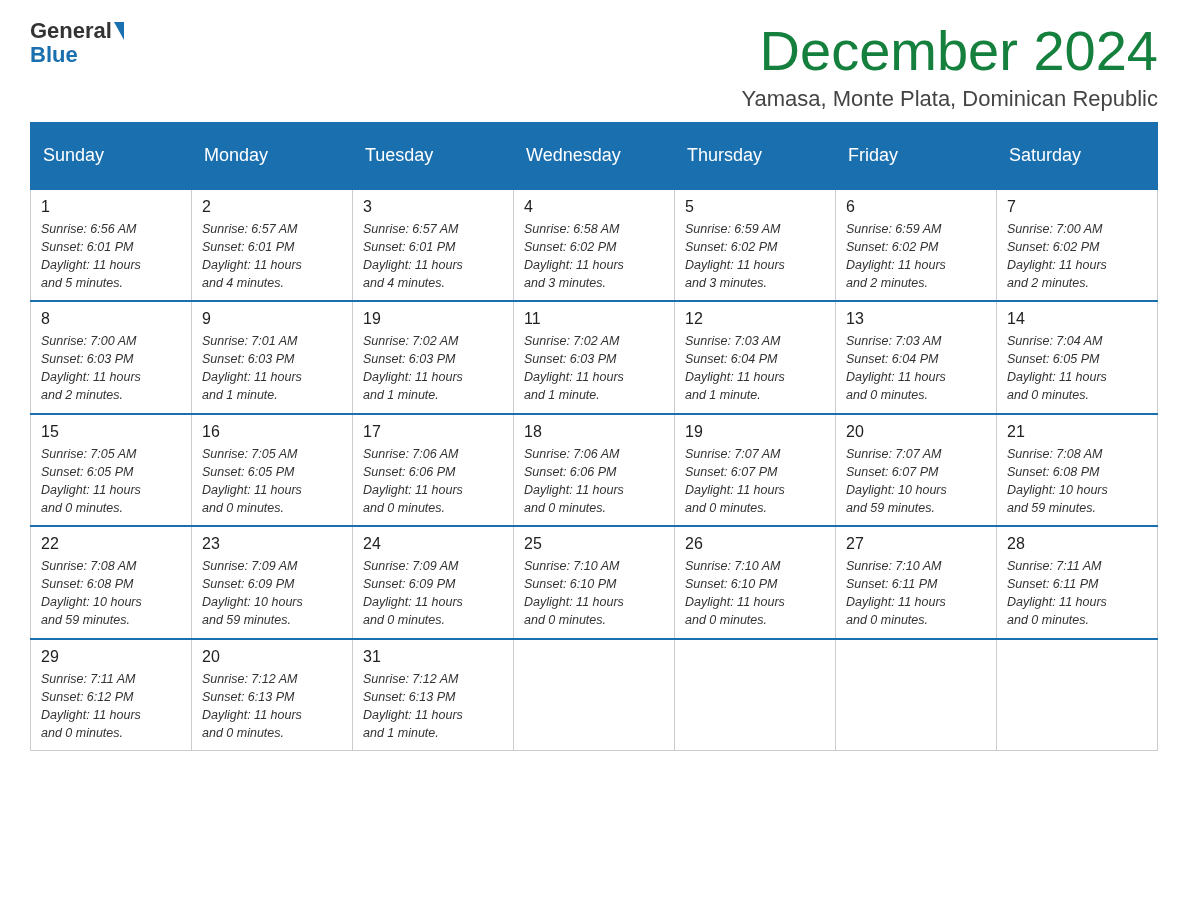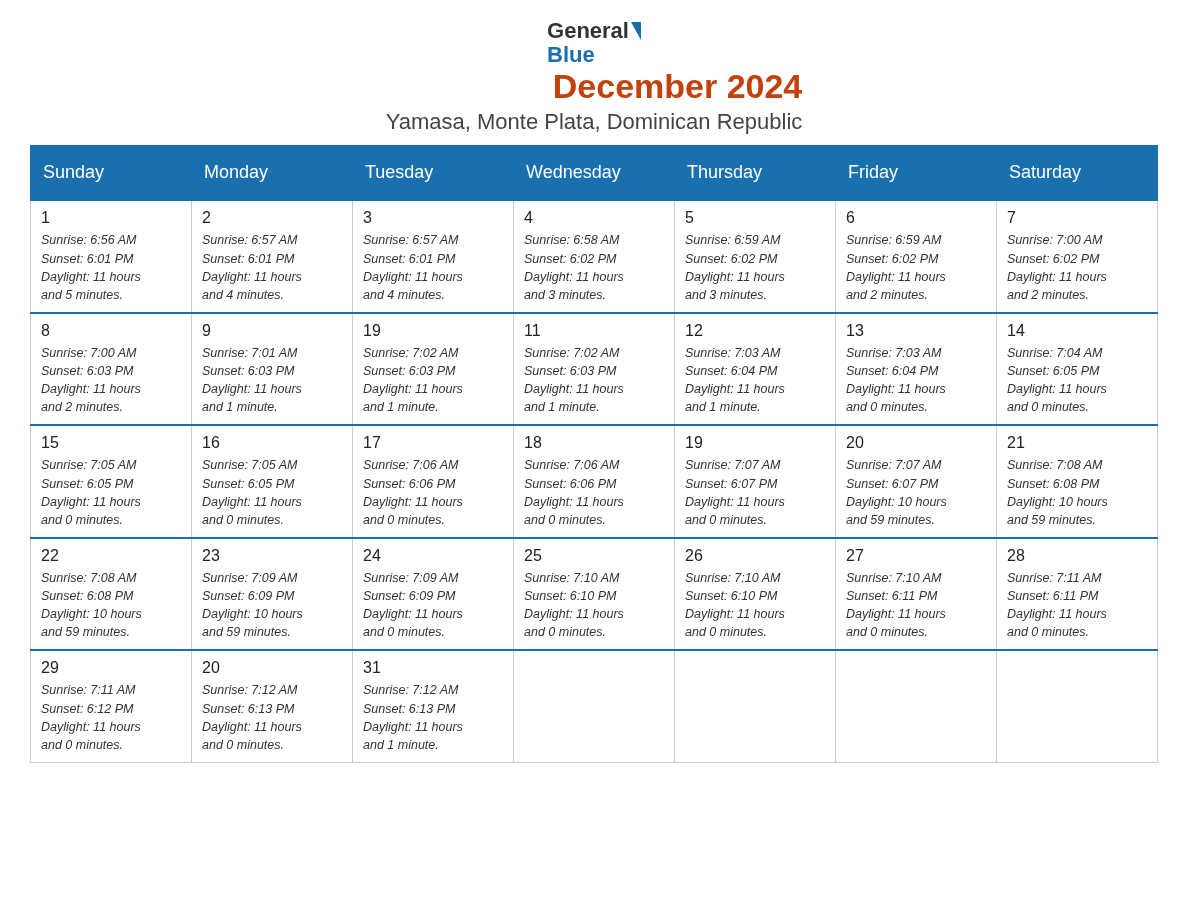--- a/index.html
+++ b/index.html
@@ -6,23 +6,22 @@
     body {
       font-family: Arial, sans-serif;
       background: #fff;
       padding: 20px 30px;
       width: 1188px;
       min-height: 918px;
     }
     .header-row {
       display: flex;
       justify-content: space-between;
-      align-items: center;
+      align-items: flex-start;
       margin-bottom: 8px;
-      flex-direction: column;
     }
     .logo {
       display: flex;
       flex-direction: column;
       align-items: flex-start;
     }
     .logo-text {
       display: flex;
       align-items: flex-end;
       font-size: 22px;
@@ -43,41 +42,41 @@
     }
     .logo-blue {
       color: #1a6faf;
       font-size: 22px;
       font-weight: bold;
     }
     .title-block {
       text-align: right;
     }
     .month-title {
-      font-size: 34px;
-      font-weight: bold;
-      color: #c2410c;
+      font-size: 56px;
+      font-weight: normal;
+      color: #15803d;
       line-height: 1.1;
     }
     .location-title {
       font-size: 22px;
       color: #444;
       margin-top: 4px;
     }
     .calendar-table {
       width: 100%;
       border-collapse: collapse;
       margin-top: 10px;
     }
     .calendar-table th {
       background-color: #1a6faf;
       color: #fff;
       font-size: 18px;
       font-weight: normal;
-      padding: 16px 12px;
+      padding: 22px 12px;
       text-align: left;
       border: 1px solid #1a6faf;
     }
     .calendar-table td {
       vertical-align: top;
       padding: 8px 10px;
       border: 1px solid #ccc;
       width: calc(100% / 7);
       font-size: 13px;
       color: #333;

